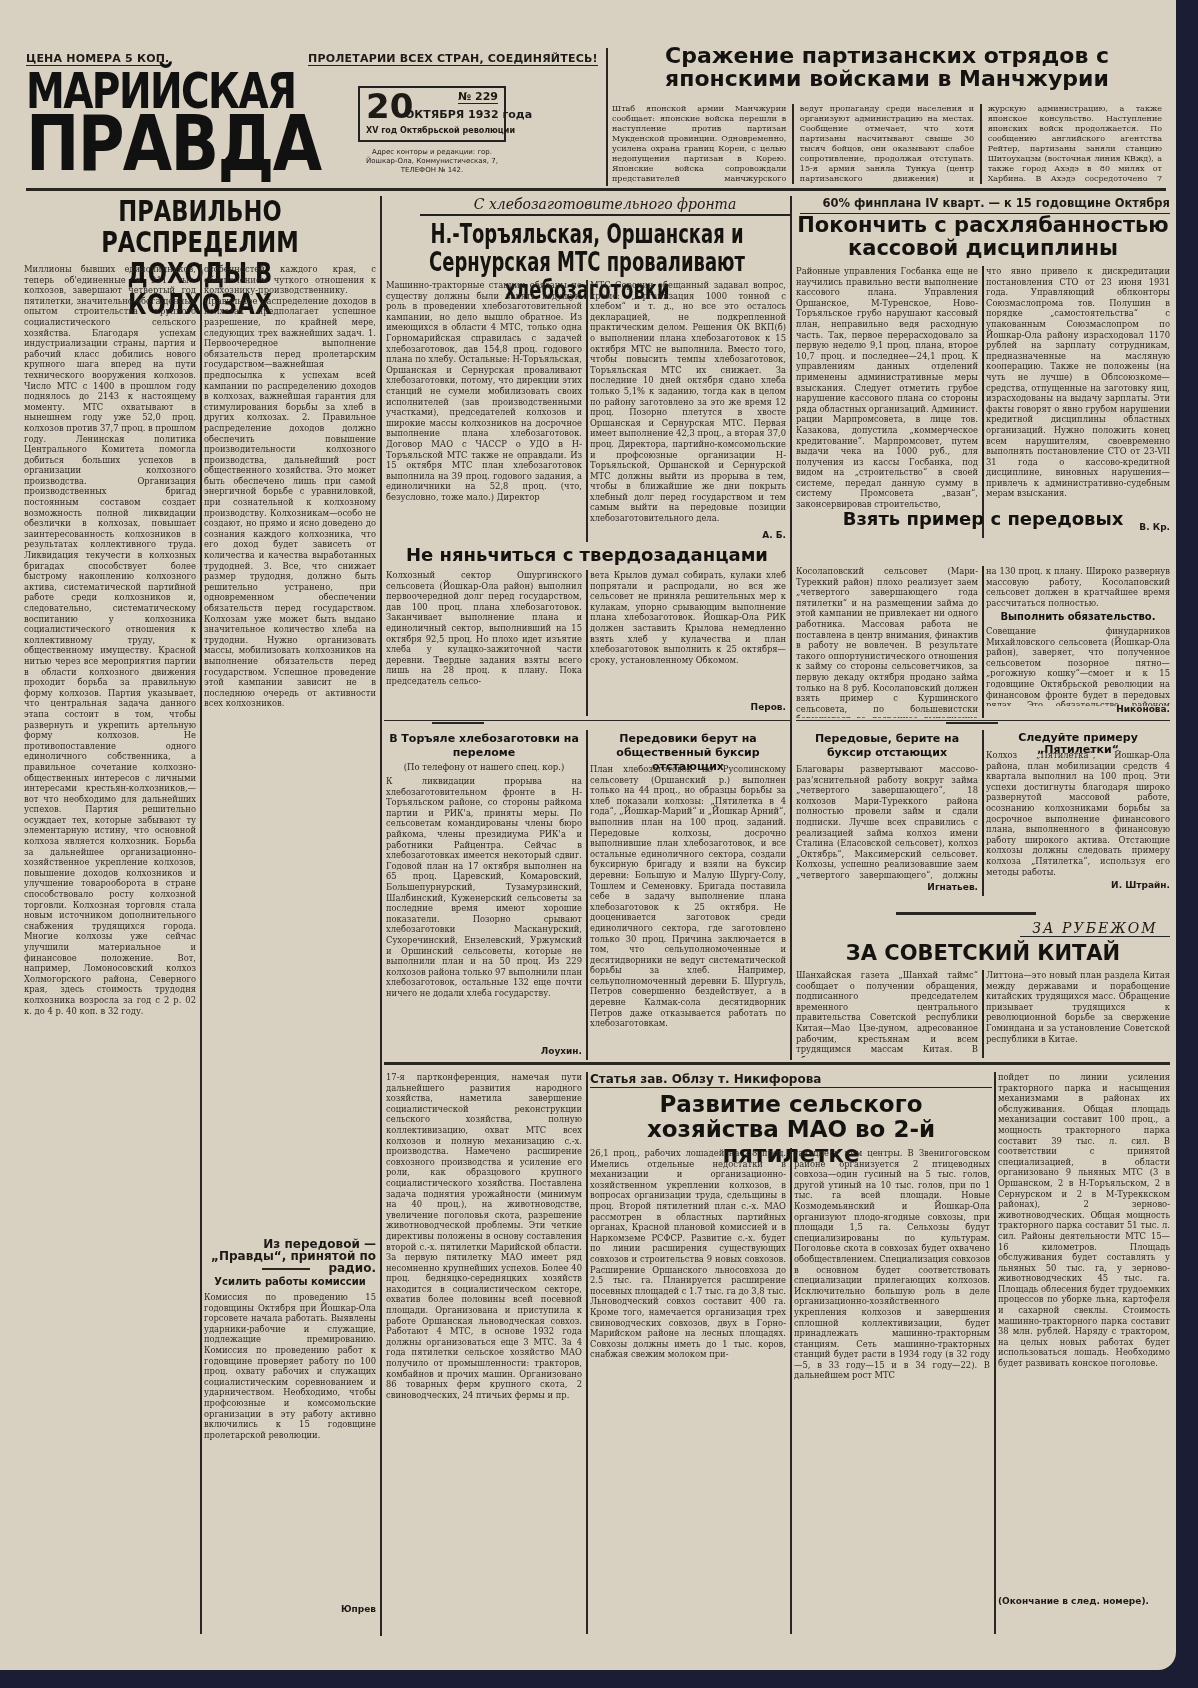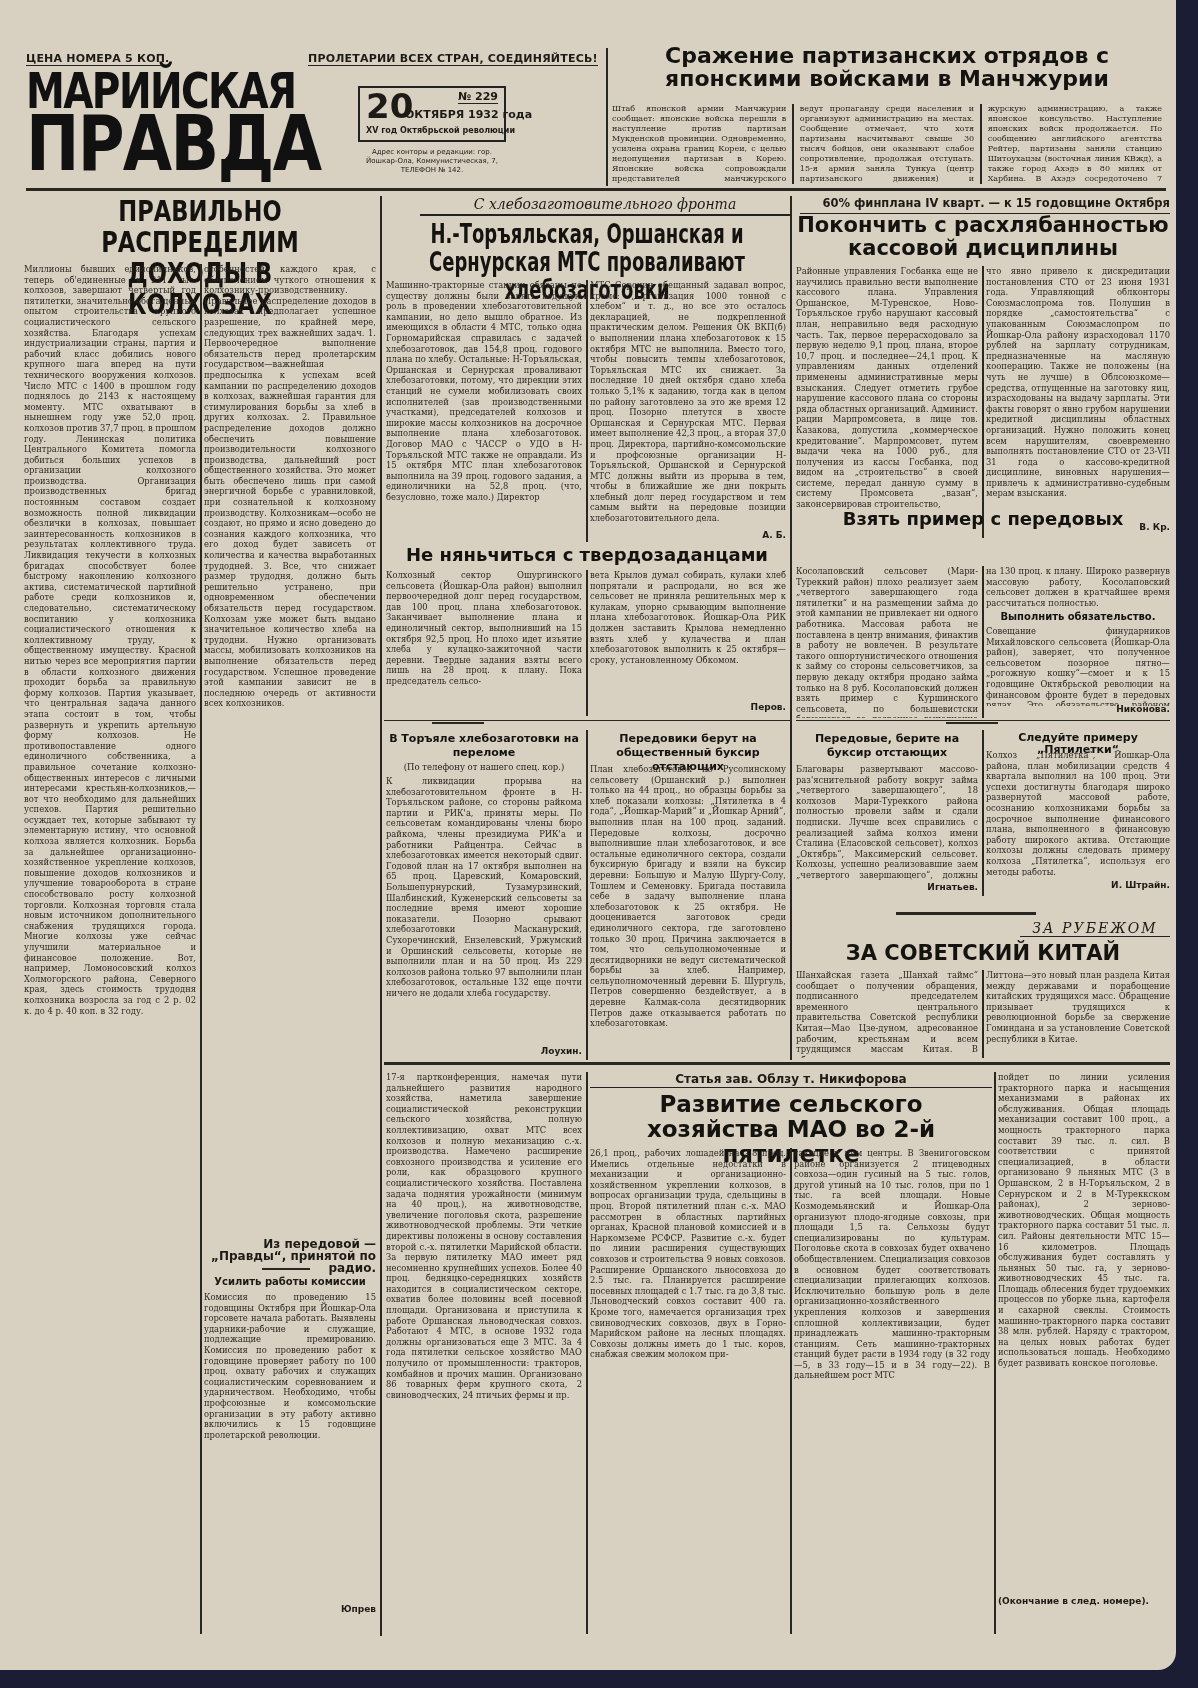--- a/index.html
+++ b/index.html
@@ -94,21 +94,21 @@
   <div class="abs txt" style="left:386px;top:776px;width:196px;height:268px">К ликвидации прорыва на хлебозаготовительном фронте в Н-Торъяльском районе, со стороны райкома партии и РИК'а, приняты меры. По сельсоветам командированы члены бюро райкома, члены президиума РИК'а и работники Райцентра. Сейчас в хлебозаготовках имеется некоторый сдвиг. Годовой план на 17 октября выполнен на 65 проц. Царевский, Комаровский, Большепурнурский, Тузамурзинский, Шалбинский, Куженерский сельсоветы за последние время имеют хорошие показатели. Позорно срывают хлебозаготовки Масканурский, Сухоречинский, Ензелевский, Уржумский и Оршинский сельсоветы, которые не выполнили план и на 50 проц. Из 229 колхозов района только 97 выполнили план хлебозаготовок, остальные 132 еще почти ничего не додали хлеба государству.</div>
   <div class="abs sig" style="left:386px;top:1046px;width:196px">Лоухин.</div>
   <div class="vr" style="left:586px;top:730px;height:330px"></div>
   <div class="abs hd" style="left:590px;top:732px;width:196px;font-size:11px;line-height:14px">Передовики берут на общественный буксир отстающих</div>
   <div class="abs txt" style="left:590px;top:764px;width:196px;height:296px">План хлебозаготовок по Русолинскому сельсовету (Оршанский р.) выполнен только на 44 проц., но образцы борьбы за хлеб показали колхозы: „Пятилетка в 4 года“, „Йошкар-Марий“ и „Йошкар Арний“, выполнив план на 100 проц. заданий. Передовые колхозы, досрочно выполнившие план хлебозаготовок, и все остальные единоличного сектора, создали буксирную бригаду и взяли на буксир деревни: Большую и Малую Шургу-Солу, Тошлем и Семеновку. Бригада поставила себе в задачу выполнение плана хлебозаготовок к 25 октября. Не дооценивается заготовок среди единоличного сектора, где заготовлено только 30 проц. Причина заключается в том, что сельуполномоченные и десятидворники не ведут систематической борьбы за хлеб. Например, сельуполномоченный деревни Б. Шургуль, Петров совершенно бездействует, а в деревне Калмак-сола десятидворник Петров даже отказывается работать по хлебозаготовкам.</div>
 
   <div class="hr" style="left:384px;top:1062px;width:786px;height:3px"></div>
 
   <div class="abs txt" style="left:386px;top:1072px;width:196px;height:562px">17-я партконференция, намечая пути дальнейшего развития народного хозяйства, наметила завершение социалистической реконструкции сельского хозяйства, полную коллективизацию, охват МТС всех колхозов и полную механизацию с.-х. производства. Намечено расширение совхозного производства и усиление его роли, как образцового крупного социалистического хозяйства. Поставлена задача поднятия урожайности (минимум на 40 проц.), на животноводстве, увеличение поголовья скота, разрешение животноводческой проблемы. Эти четкие директивы положены в основу составления второй с.-х. пятилетки Марийской области. За первую пятилетку МАО имеет ряд несомненно крупнейших успехов. Более 40 проц. бедняцко-середняцких хозяйств находится в социалистическом секторе, охватив более половины всей посевной площади. Организована и приступила к работе Оршанская льноводческая совхоз. Работают 4 МТС, в основе 1932 года должны организоваться еще 3 МТС. За 4 года пятилетки сельское хозяйство МАО получило от промышленности: тракторов, комбайнов и прочих машин. Организовано 86 товарных ферм крупного скота, 2 свиноводческих, 24 птичьих фермы и пр.</div>
   <div class="vr" style="left:586px;top:1072px;height:562px"></div>
-  <div class="abs" style="left:590px;top:1072px;width:402px;text-align:center;font-family:'DejaVu Sans',sans-serif;font-weight:bold;font-size:12px;border-bottom:1.5px solid #222;padding-bottom:1px">Статья зав. Облзу т. Никифорова</div>
+  <div class="abs" style="left:590px;top:1072px;width:402px;text-align:left;font-family:'DejaVu Sans',sans-serif;font-weight:bold;font-size:12px;border-bottom:1.5px solid #222;padding-bottom:1px">Статья зав. Облзу т. Никифорова</div>
   <div class="abs hd" style="left:590px;top:1092px;width:402px;font-size:23px;line-height:25px">Развитие сельского хозяйства МАО во 2-й пятилетке</div>
   <div class="abs txt" style="left:590px;top:1148px;width:196px;height:486px">26,1 проц., рабочих лошадей на 2,8 проц. Имелись отдельные недостатки в механизации и организационно-хозяйственном укреплении колхозов, в вопросах организации труда, сдельщины в проц. Второй пятилетний план с.-х. МАО рассмотрен в областных партийных органах, Красной плановой комиссией и в Наркомземе РСФСР. Развитие с.-х. будет по линии расширения существующих совхозов и строительства 9 новых совхозов. Расширение Оршанского льносовхоза до 2.5 тыс. га. Планируется расширение посевных площадей с 1.7 тыс. га до 3,8 тыс. Льноводческий совхоз составит 400 га. Кроме того, намечается организация трех свиноводческих совхозов, двух в Горно-Марийском районе на лесных площадях. Совхозы должны иметь до 1 тыс. коров, снабжая свежим молоком при-</div>
   <div class="vr" style="left:790px;top:1148px;height:486px"></div>
   <div class="abs txt" style="left:794px;top:1148px;width:196px;height:486px">гающие к ним центры. В Звенигоговском районе организуется 2 птицеводных совхоза—один гусиный на 5 тыс. голов, другой утиный на 10 тыс. голов, при по 1 тыс. га всей площади. Новые Козмодемьянский и Йошкар-Ола организуют плодо-ягодные совхозы, при площади 1,5 га. Сельхозы будут специализированы по культурам. Поголовье скота в совхозах будет охвачено обобществлением. Специализация совхозов в основном будет соответствовать специализации прилегающих колхозов. Исключительно большую роль в деле организационно-хозяйственного укрепления колхозов и завершения сплошной коллективизации, будет принадлежать машинно-тракторным станциям. Сеть машинно-тракторных станций будет расти в 1934 году (в 32 году—5, в 33 году—15 и в 34 году—22). В дальнейшем рост МТС</div>
   <div class="vr" style="left:994px;top:1072px;height:562px"></div>
   <div class="abs txt" style="left:998px;top:1072px;width:172px;height:520px">пойдет по линии усиления тракторного парка и насыщения механизмами в районах их обслуживания. Общая площадь механизации составит 100 проц., а мощность тракторного парка составит 39 тыс. л. сил. В соответствии с принятой специализацией, в области организовано 9 льняных МТС (3 в Оршанском, 2 в Н-Торъяльском, 2 в Сернурском и 2 в М-Туреккском районах), 2 зерново-животноводческих. Общая мощность тракторного парка составит 51 тыс. л. сил. Районы деятельности МТС 15—16 километров. Площадь обслуживания будет составлять у льняных 50 тыс. га, у зерново-животноводческих 45 тыс. га. Площадь облесения будет трудоемких процессов по уборке льна, картофеля и сахарной свеклы. Стоимость машинно-тракторного парка составит 38 млн. рублей. Наряду с трактором, на целых новых работах будет использоваться лошадь. Необходимо будет развивать конское поголовье.</div>
   <div class="abs" style="left:998px;top:1596px;width:172px;text-align:left;font-family:'DejaVu Sans',sans-serif;font-weight:bold;font-size:9px">(Окончание в след. номере).</div>
 
   <div class="vr" style="left:790px;top:196px;height:864px"></div>
 

